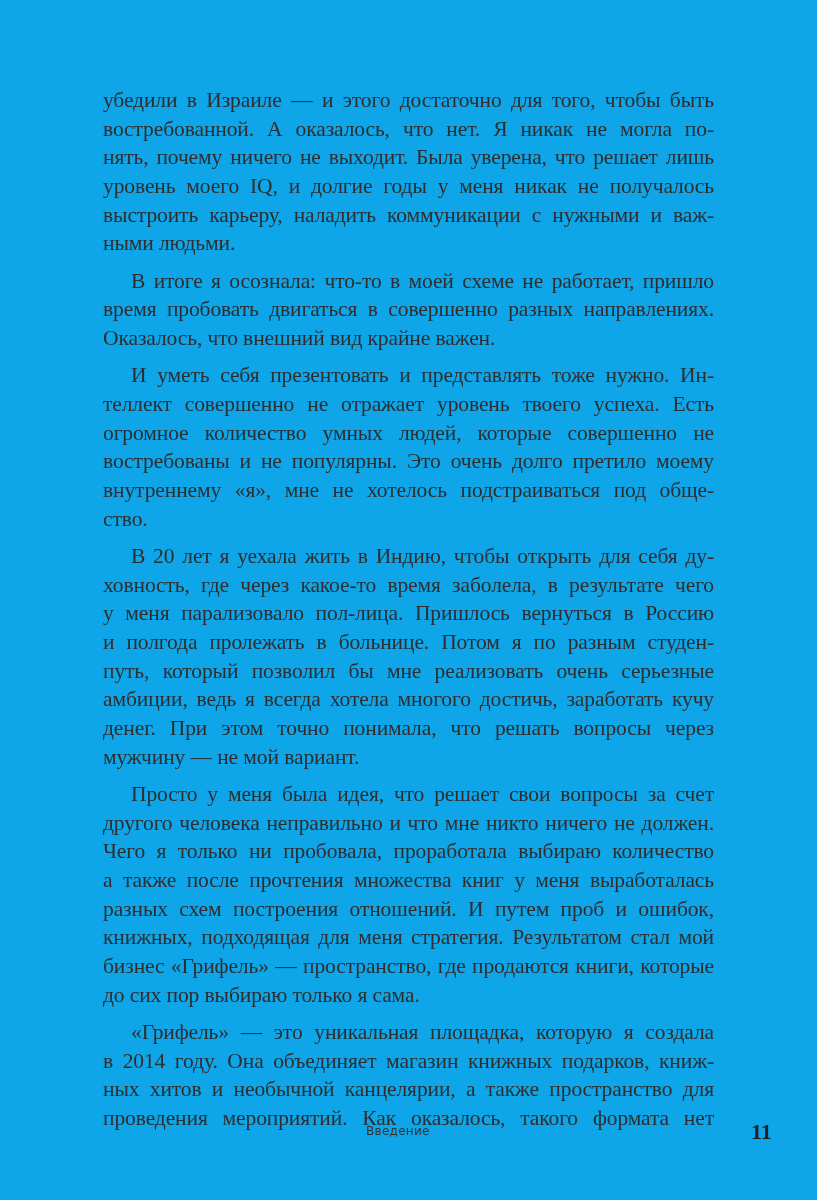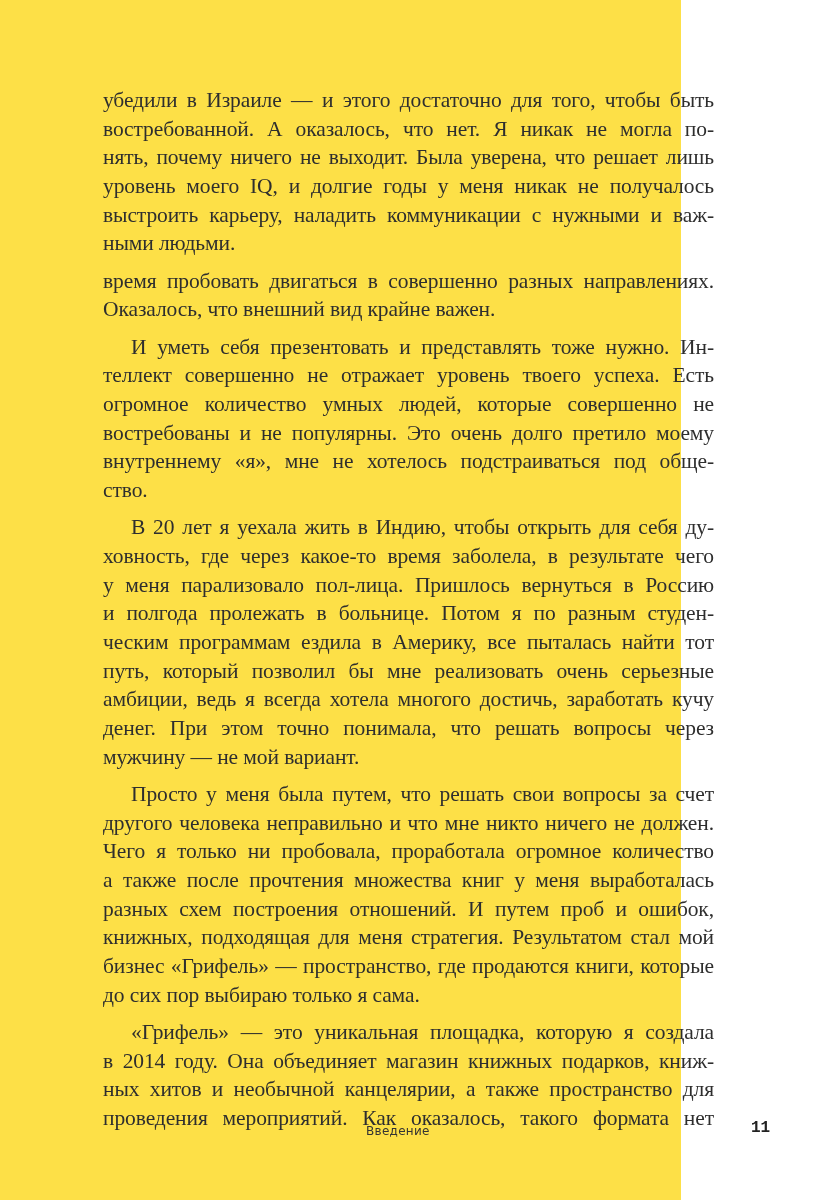--- a/index.html
+++ b/index.html
@@ -9,23 +9,23 @@
     }
     body {
       width: 817px;
       height: 1200px;
       position: relative;
       overflow: hidden;
     }
     .page {
       position: absolute;
       left: 0; top: 0;
-      width: 681px;
+      width: 817px;
       height: 1200px;
-      background: #fde047;
+      background: #0ea5e9;
     }
     .text-block {
       position: absolute;
       left: 103px;
       top: 86px;
       width: 611px;
       font-family: "Liberation Serif", "DejaVu Serif", serif;
       font-size: 21.5px;
       color: #2e2e2e;
     }
@@ -53,71 +53,71 @@
       top: 1124px;
       font-family: "DejaVu Sans", "Liberation Sans", sans-serif;
       font-size: 12px;
       color: #333333;
       letter-spacing: 0.3px;
     }
     .page-number {
       position: absolute;
       left: 751px;
       top: 1119px;
-      font-family: Liberation Mono, monospace;
+      font-family: Liberation Serif, serif;
       font-weight: bold;
-      font-size: 16px;
+      font-size: 22px;
       color: #222222;
     }
   </style>
 </head>
 <body>
 
 <div class="page">
   <div class="text-block">
 
     <p class="paragraph">
       <span class="line">убедили в Израиле — и этого достаточно для того, чтобы быть</span>
       <span class="line">востребованной. А оказалось, что нет. Я никак не могла по-</span>
       <span class="line">нять, почему ничего не выходит. Была уверена, что решает лишь</span>
       <span class="line">уровень моего IQ, и долгие годы у меня никак не получалось</span>
       <span class="line">выстроить карьеру, наладить коммуникации с нужными и важ-</span>
       <span class="line last">ными людьми.</span>
     </p>
 
     <p class="paragraph">
+      <span class="line indent">В итоге я осознала: что-то в моей схеме не работает, пришло</span>
       <span class="line">время пробовать двигаться в совершенно разных направлениях.</span>
       <span class="line last">Оказалось, что внешний вид крайне важен.</span>
     </p>
 
     <p class="paragraph">
       <span class="line indent">И уметь себя презентовать и представлять тоже нужно. Ин-</span>
       <span class="line">теллект совершенно не отражает уровень твоего успеха. Есть</span>
       <span class="line">огромное количество умных людей, которые совершенно не</span>
       <span class="line">востребованы и не популярны. Это очень долго претило моему</span>
       <span class="line">внутреннему «я», мне не хотелось подстраиваться под обще-</span>
       <span class="line last">ство.</span>
     </p>
 
     <p class="paragraph">
       <span class="line indent">В 20 лет я уехала жить в Индию, чтобы открыть для себя ду-</span>
       <span class="line">ховность, где через какое-то время заболела, в результате чего</span>
       <span class="line">у меня парализовало пол-лица. Пришлось вернуться в Россию</span>
       <span class="line">и полгода пролежать в больнице. Потом я по разным студен-</span>
-      <span class="line">ческим программам ездила в Америку, все пыталась найти тот</span>
       <span class="line">путь, который позволил бы мне реализовать очень серьезные</span>
       <span class="line">амбиции, ведь я всегда хотела многого достичь, заработать кучу</span>
       <span class="line">денег. При этом точно понимала, что решать вопросы через</span>
       <span class="line last">мужчину — не мой вариант.</span>
     </p>
 
     <p class="paragraph">
-      <span class="line indent">Просто у меня была путем, что решать свои вопросы за счет</span>
+      <span class="line indent">Просто у меня была идея, что решает свои вопросы за счет</span>
       <span class="line">другого человека неправильно и что мне никто ничего не должен.</span>
-      <span class="line">Чего я только ни пробовала, проработала огромное количество</span>
+      <span class="line">Чего я только ни пробовала, проработала выбираю количество</span>
       <span class="line">а также после прочтения множества книг у меня выработалась</span>
       <span class="line">разных схем построения отношений. И путем проб и ошибок,</span>
       <span class="line">книжных, подходящая для меня стратегия. Результатом стал мой</span>
       <span class="line">бизнес «Грифель» — пространство, где продаются книги, которые</span>
       <span class="line last">до сих пор выбираю только я сама.</span>
     </p>
 
     <p class="paragraph">
       <span class="line indent">«Грифель» — это уникальная площадка, которую я создала</span>
       <span class="line">в 2014 году. Она объединяет магазин книжных подарков, книж-</span>

